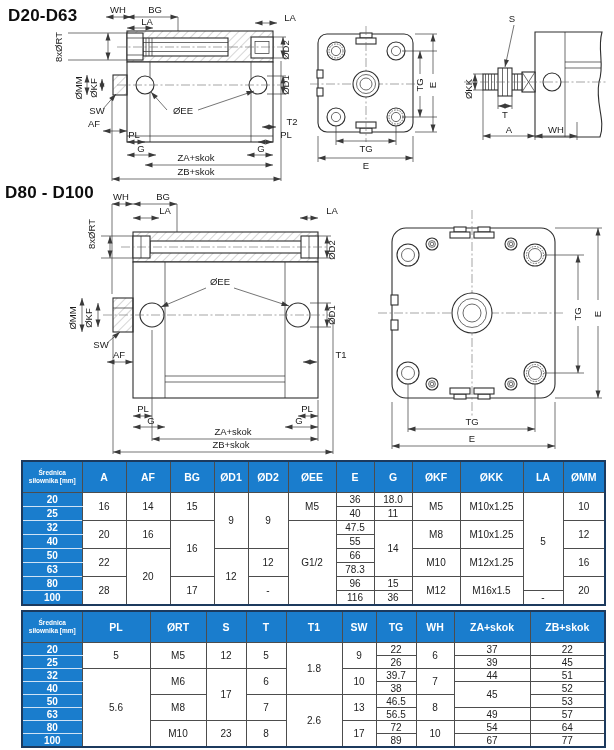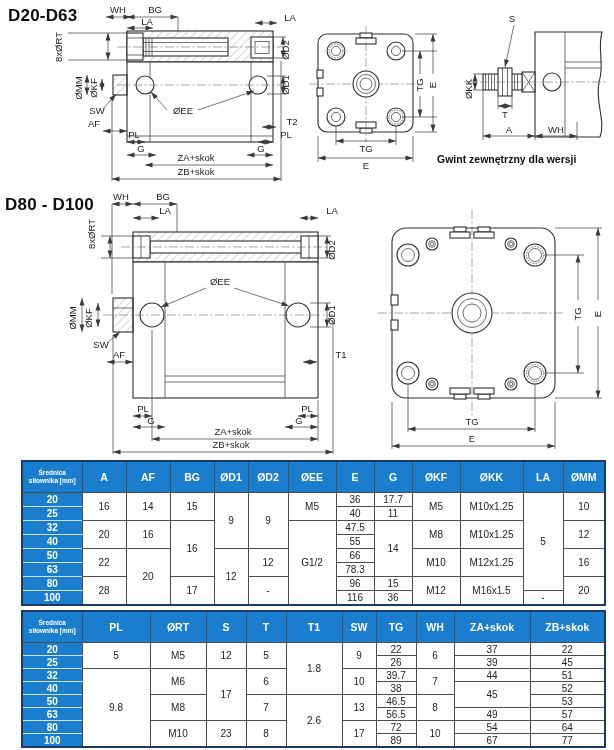--- a/index.html
+++ b/index.html
@@ -218,24 +218,23 @@
       <line x1="27" y1="124" x2="79" y2="124" class="dim" marker-start="url(#mC)" marker-end="url(#mC)"></line>
       <text x="53" y="121" class="lab" text-anchor="middle">A</text>
       <line x1="79" y1="125" x2="79" y2="128" class="dim"></line>
       <line x1="121" y1="110" x2="121" y2="128" class="dim"></line>
       <line x1="79" y1="124" x2="121" y2="124" class="dim" marker-start="url(#mC)" marker-end="url(#mC)"></line>
       <text x="100" y="121" class="lab" text-anchor="middle">WH</text>
     </g>
   </svg>
 
   <div class="note">
-    <div>Gwint zewnętrzny dla wersji</div>
   </div>
 
-  <div class="sec-title" style="left:5px;top:195px;">D80 - D100</div>
+  <div class="sec-title" style="left:5px;top:183px;">D80 - D100</div>
 
   <svg style="left:55px;top:190px;" width="295" height="270" viewBox="0 0 295 270">
     <defs>
       <marker id="mD" markerWidth="9" markerHeight="7" refX="8" refY="3" orient="auto-start-reverse" markerUnits="userSpaceOnUse">
         <path d="M0.5,0.5 L8,3 L0.5,5.5 Z" fill="#3a3a3a"></path>
       </marker>
       <pattern id="hD" width="6" height="6" patternUnits="userSpaceOnUse" patternTransform="rotate(45)">
         <line x1="0" y1="0" x2="0" y2="6" stroke="#8a8a8a" stroke-width="0.7"></line>
       </pattern>
     </defs>
@@ -421,21 +420,21 @@
     <tbody>
       <tr>
         <td class="size">20</td>
         <td rowspan="2">16</td>
         <td rowspan="2">14</td>
         <td rowspan="2">15</td>
         <td rowspan="4">9</td>
         <td rowspan="4">9</td>
         <td rowspan="2">M5</td>
         <td>36</td>
-        <td>17.7</td>
+        <td>18.0</td>
         <td rowspan="2">M5</td>
         <td rowspan="2">M10x1.25</td>
         <td rowspan="7">5</td>
         <td rowspan="2">10</td>
       </tr>
       <tr>
         <td class="size">25</td>
         <td>40</td>
         <td>11</td>
       </tr>
@@ -534,21 +533,21 @@
         <td>22</td>
       </tr>
       <tr>
         <td class="size">25</td>
         <td>26</td>
         <td>39</td>
         <td>45</td>
       </tr>
       <tr>
         <td class="size">32</td>
-        <td rowspan="6">9.8</td>
+        <td rowspan="6">5.6</td>
         <td rowspan="2">M6</td>
         <td rowspan="4">17</td>
         <td rowspan="2">6</td>
         <td rowspan="2">10</td>
         <td>39.7</td>
         <td rowspan="2">7</td>
         <td>44</td>
         <td>51</td>
       </tr>
       <tr>

